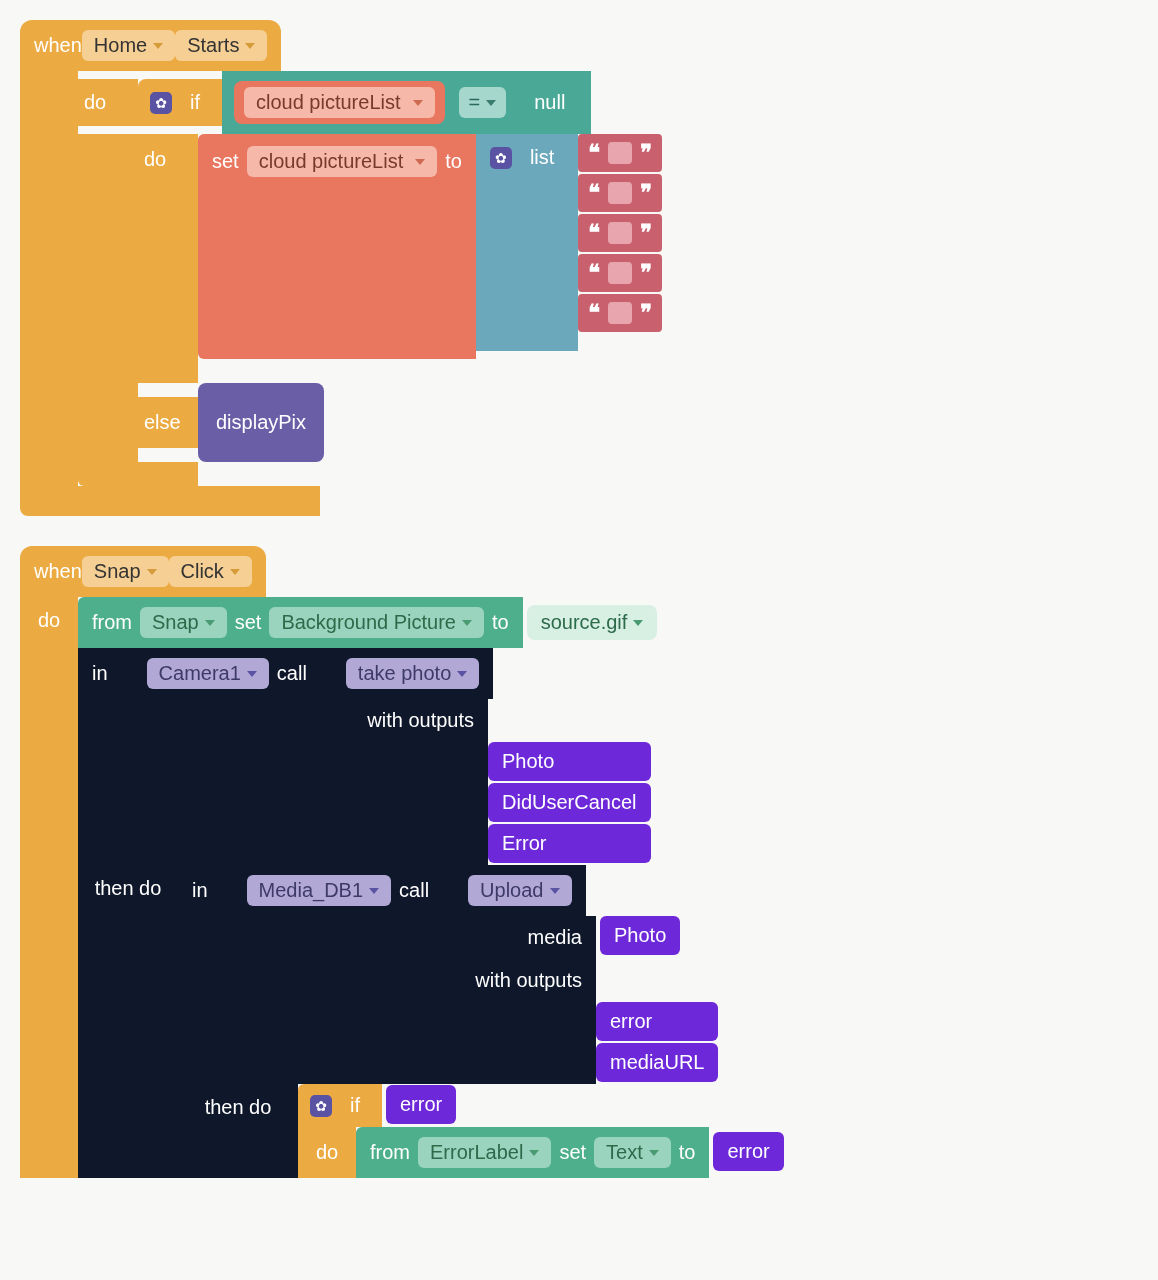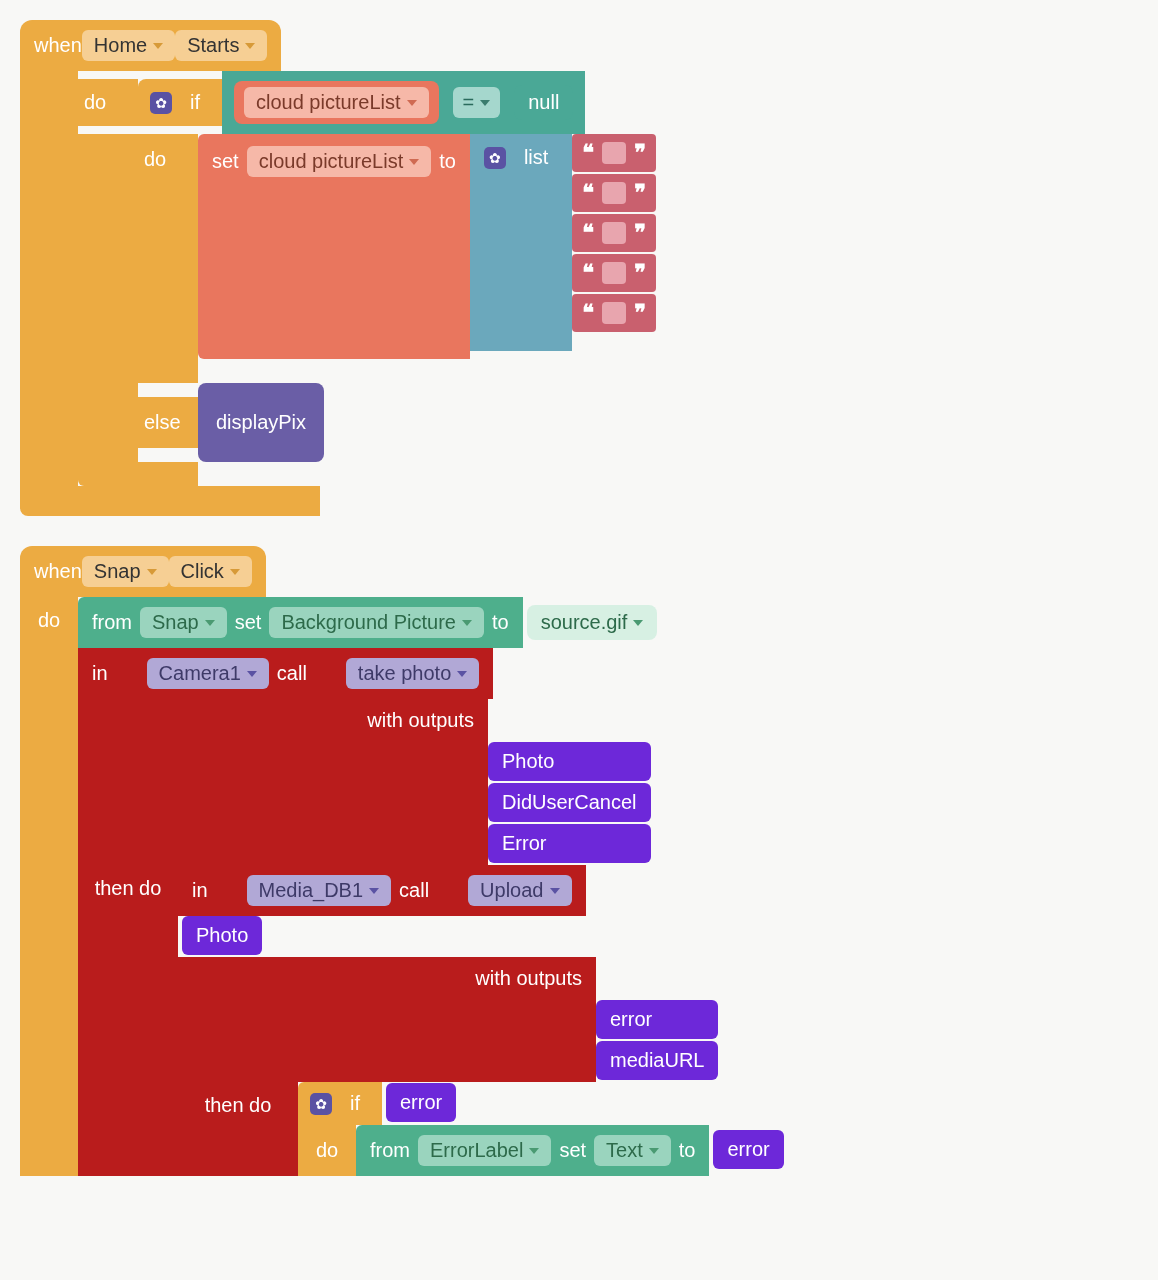--- a/index.html
+++ b/index.html
@@ -11,21 +11,21 @@
     color: #fff;
   }
   
   
   .c-orange { background: #ecab42; }
   .c-teal { background: #4aa896; }
   .c-salmon { background: #e9765e; }
   .c-blue { background: #6ba8bc; }
   .c-rose { background: #c9606e; }
   .c-purple { background: #6a5ea6; }
-  .c-purple-med { background: #b91c1c; }
+  .c-purple-med { background: #0f172a; }
   .c-green { background: #6d28d9; }
   .c-green-med { background: #4eaf8c; }
 
   .block-stack { display: flex; flex-direction: column; margin-bottom: 30px; }
   
   .hat {
     border-radius: 12px 12px 0 0;
     padding: 10px 14px 10px 14px;
     display: inline-flex;
     align-items: center;
@@ -59,21 +59,21 @@
     gap: 6px;
     font-weight: 500;
   }
   .pill-salmon {
     background: #f6b8a8;
     color: #7a3a2a;
     padding: 4px 12px;
     border-radius: 6px;
     display: inline-flex;
     align-items: center;
-    gap: 6px;
+    gap: 12px;
     font-weight: 500;
   }
   .pill-teal {
     background: #a5d7cd;
     color: #2a6a5c;
     padding: 4px 10px;
     border-radius: 6px;
     display: inline-flex;
     align-items: center;
     gap: 6px;
@@ -393,20 +393,23 @@
                 </span>
                 <span class="txtw">call</span>
                 <span class="pill-purple">
                   <span>Upload</span>
                   <span class="caret caret-purple"></span>
                 </span>
               </div>
             </div>
 
             <div class="row">
+              <div class="c-purple-med" style="width:418px;padding:10px 14px;text-align:right">
+                <span class="txtw">media</span>
+              </div>
               <div class="output-block c-green ml-4">
                   <span>Photo</span>
                 </div>
             </div>
 
             <div class="row">
               <div class="c-purple-med" style="width:418px;padding:10px 14px;text-align:right">
                 <span class="txtw">with outputs</span>
               </div>
             </div>

